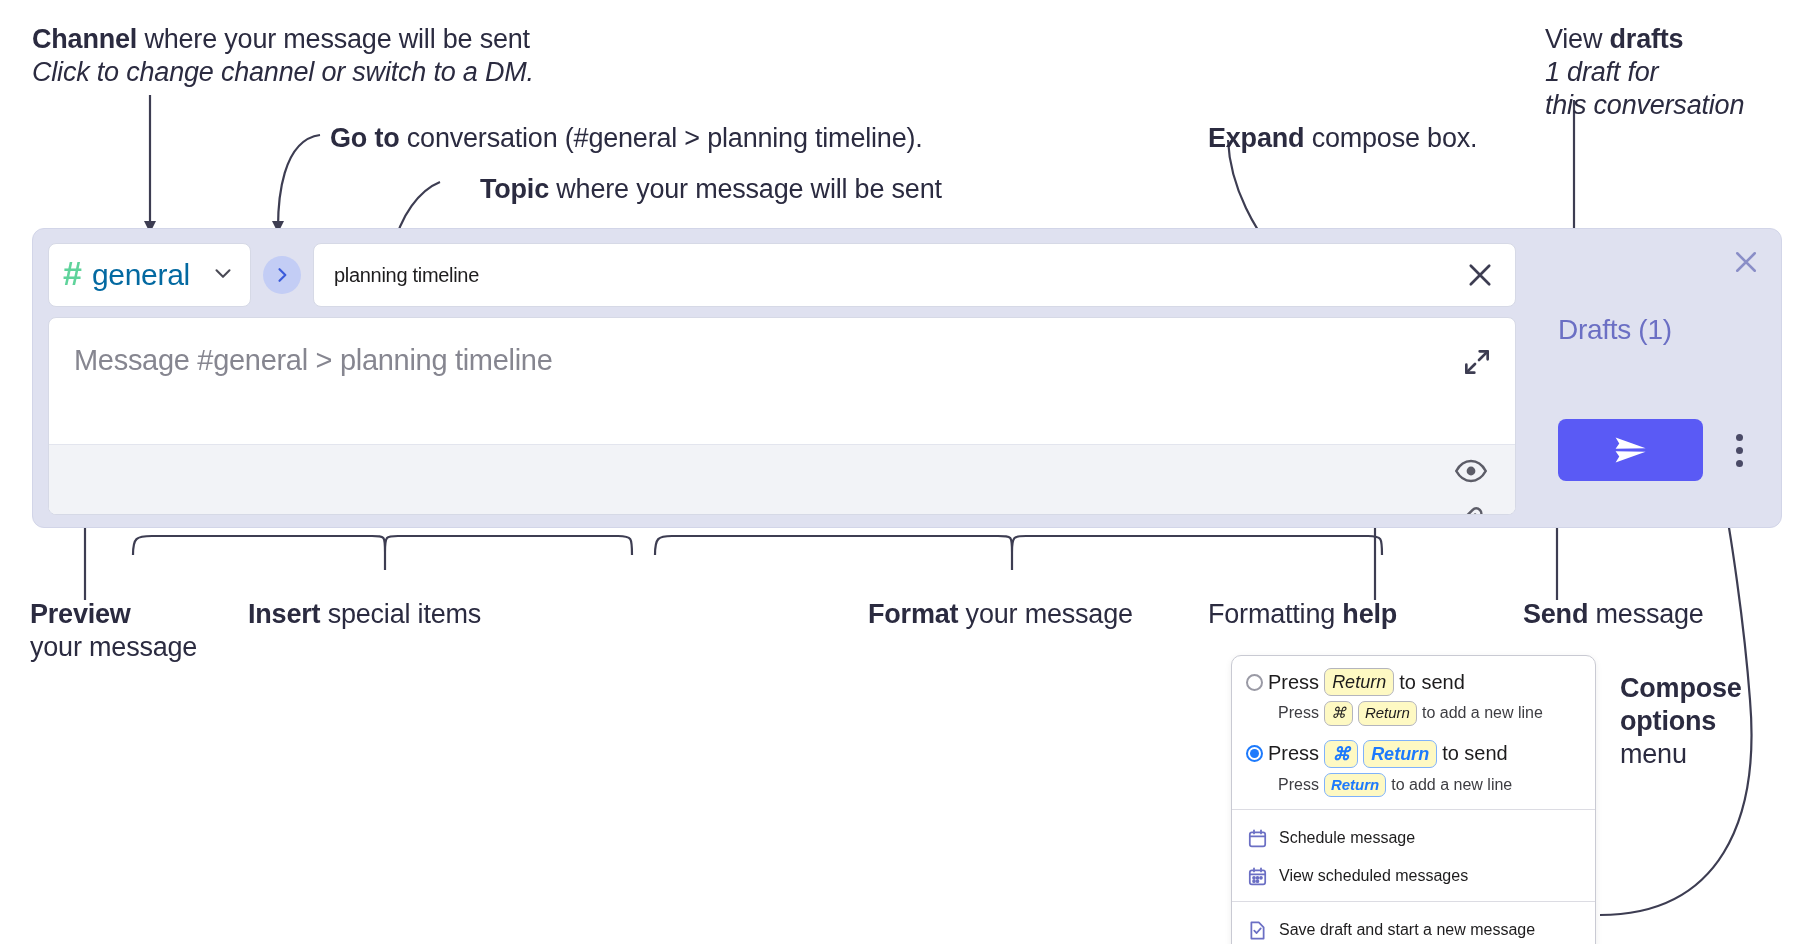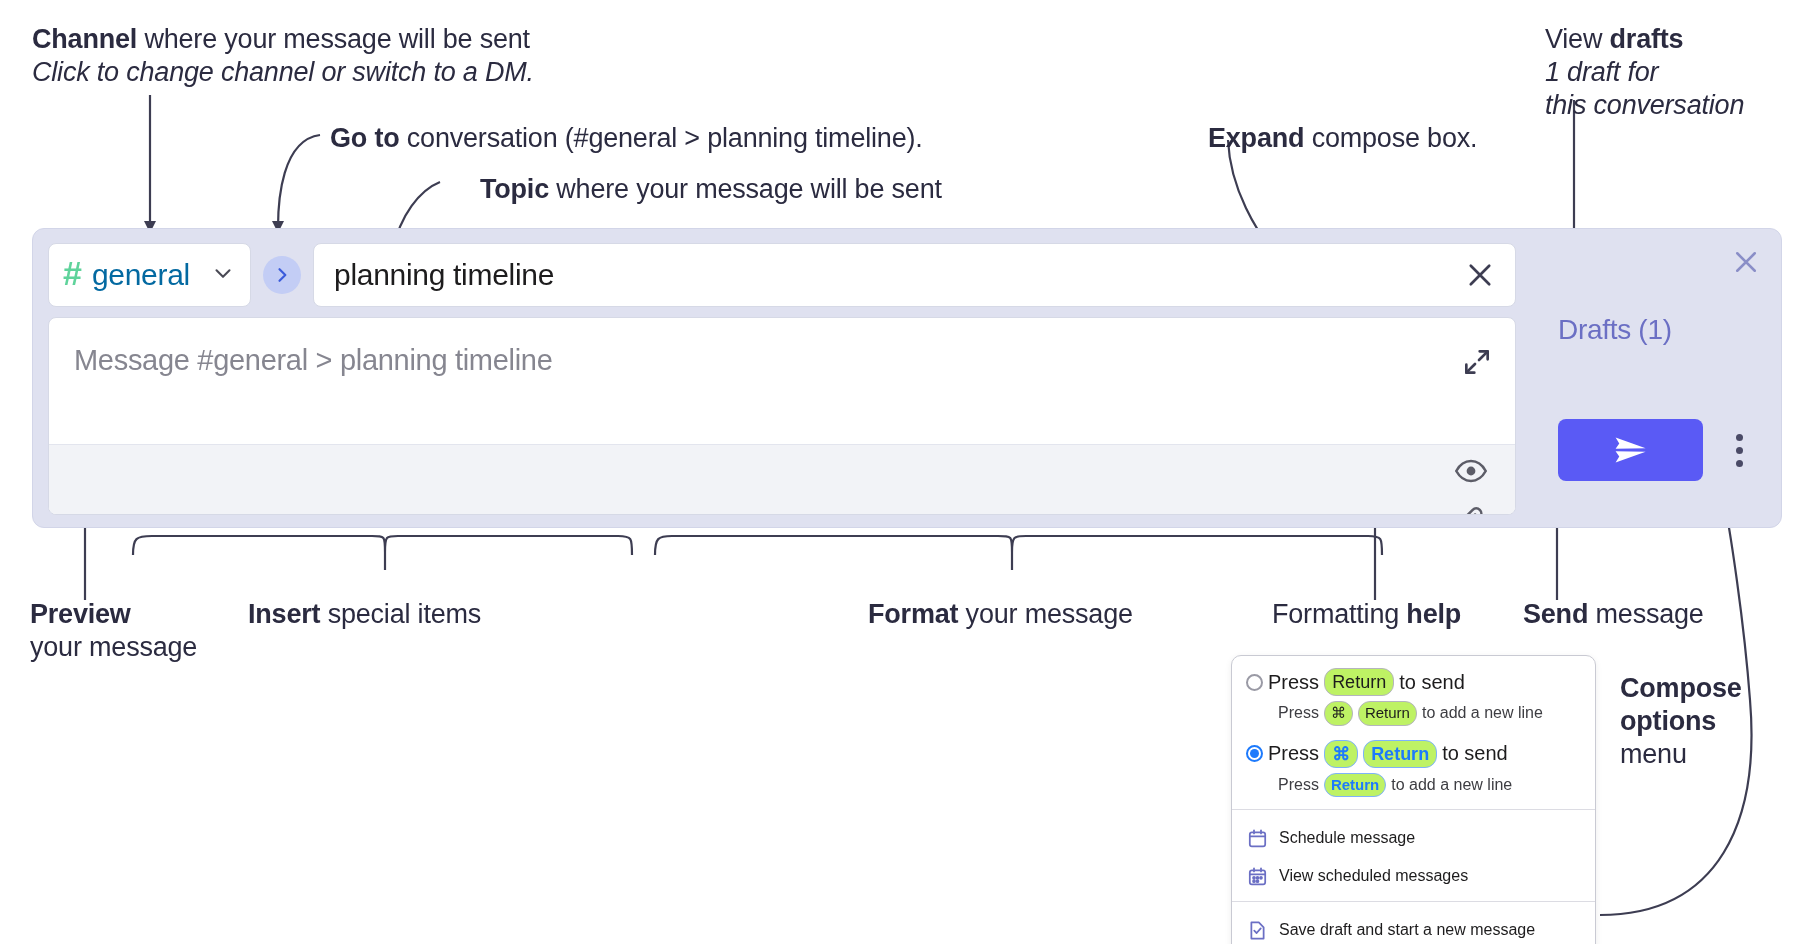--- a/index.html
+++ b/index.html
@@ -66,21 +66,21 @@
     flex: 0 0 38px;
   }
   .topicbox {
     flex: 1 1 auto; height: 64px;
     background:#fff;
     border: 1px solid #d6d9e6;
     border-radius: 8px;
     display:flex; align-items:center;
     padding: 0 18px 0 20px;
   }
-  .topicval { font-size:30px; color:#1d1c1d; letter-spacing:-0.3px; flex:1 1 auto; }
+  .topicval { font-size:20px; color:#1d1c1d; letter-spacing:-0.3px; flex:1 1 auto; }
   .clearx { color:#3d3d52; cursor:pointer; display:flex; align-items:center; }
 
   
   .mpanel {
     position:absolute; left:0; top:74px; width:100%; height:198px;
     background:#fff;
     border:1px solid #d6d9e6;
     border-radius:8px;
     overflow:hidden;
   }
@@ -155,23 +155,23 @@
   .mrow.sub { font-size:16px; color:#3d3d42; margin: 5px 0 0 32px; }
   .radio {
     width:17px; height:17px; border-radius:50%;
     border:2px solid #9a9aa5; background:#fff;
     flex:0 0 17px; display:flex; align-items:center; justify-content:center;
     cursor:pointer;
   }
   .radio.on { border-color:#1d7afc; }
   .radio.on::after { content:""; width:9px; height:9px; border-radius:50%; background:#1d7afc; }
   .key {
-    border:1px solid #b4b5bd; border-radius:12px;
+    border:1px solid #b4b5bd; border-radius:7px;
     padding: 1px 7px; font-size:18px; line-height:1.35; color:#1d1c1d;
-    background:#bef264; display:inline-block;
+    background:#fef9c3; display:inline-block;font-style:italic;
   }
   .key.sm { font-size:15px; padding: 1px 6px; }
   .key.blue { border-color:#7fb2fb; color:#1d7afc; font-weight:700; }
   .mdiv { height:1px; background:#dcdce3; width:100%; }
   .mitem {
     display:flex; align-items:center; gap:11px;
     padding: 8px 14px; font-size:16px; color:#1d1c1d; white-space:nowrap; cursor:pointer;
   }
   .mitem:first-of-type { padding-top: 11px; }
   .micon { width:22px; height:22px; flex:0 0 22px; color:#6b6fc4; display:flex; align-items:center; justify-content:center; }
@@ -248,21 +248,21 @@
   </div>
 
   <div class="anno" style="left:248px; top:598px;">
     <b>Insert</b><span> special items</span>
   </div>
 
   <div class="anno" style="left:868px; top:598px;">
     <b>Format</b><span> your message</span>
   </div>
 
-  <div class="anno" style="left:1272px; top:598px;">
+  <div class="anno" style="left:1208px; top:598px;">
     <span>Formatting </span><b>help</b>
   </div>
 
   <div class="anno" style="left:1523px; top:598px;">
     <b>Send</b><span> message</span>
   </div>
 
   <div class="anno" style="left:1620px; top:672px;">
     <span class="ln"><b>Compose</b></span>
     <span class="ln"><b>options</b></span>

